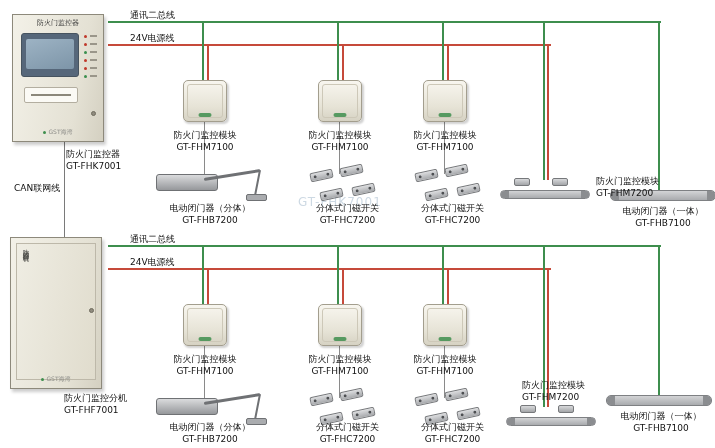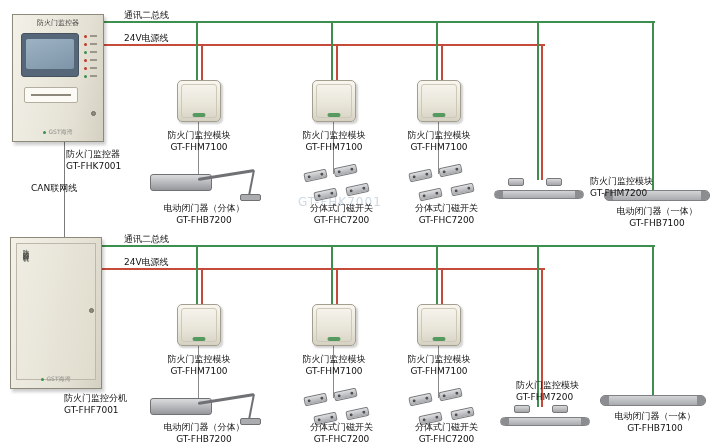--- a/index.html
+++ b/index.html
@@ -5,21 +5,21 @@
   *{margin:0;padding:0;box-sizing:border-box}
   body{background:#fff;font-family:"DejaVu Sans","Liberation Sans",sans-serif}
   #canvas{position:relative;width:715px;height:448px;background:#fff;overflow:hidden;color:#1a1a1a}
   .abs{position:absolute}
   .lbl{position:absolute;font-size:9px;color:#111;white-space:nowrap;z-index:4}
   .hline{position:absolute;height:2px;z-index:1}
   .vline{position:absolute;width:2px;z-index:1}
   .comm{background:var(--comm,#3e8e4d)}
   .pwr{background:var(--power,#c64a3a)}
   .conn{position:absolute;width:1px;background:#8a8a8a;z-index:1}
-  .half{position:absolute;left:0;width:702px;height:224px}
+  .half{position:absolute;left:6px;width:702px;height:224px}
   .module{position:absolute;width:44px;height:42px;border:1px solid #a39e8e;border-radius:5px;
     background:linear-gradient(180deg,#f8f6ef,#e6e3d6 65%,#d6d2c3);box-shadow:1.5px 2px 2px rgba(0,0,0,.18);z-index:3}
   .mod-face{position:absolute;inset:3px;border:1px solid #cdc8b8;border-radius:3px}
   .mod-logo{position:absolute;left:50%;bottom:4px;transform:translateX(-50%);width:13px;height:4px;border-radius:2px;background:var(--comm,#3e8e4d);opacity:.85}
   .cap{position:absolute;text-align:center;font-size:9px;line-height:11.5px;color:#111;z-index:4}
   .cap span{display:block;white-space:nowrap}
   .magblk{position:absolute;width:23px;height:9px;border:1px solid #76787b;border-radius:2px;
     background:radial-gradient(circle at 19% 50%,#4d4f52 1px,rgba(0,0,0,0) 1.8px),
                radial-gradient(circle at 81% 50%,#4d4f52 1px,rgba(0,0,0,0) 1.8px),
                linear-gradient(180deg,#dcdddf,#a6a8ab);
@@ -83,21 +83,21 @@
         <span class="dot"></span>
         <span>GST海湾</span>
       </div>
   </div>
   <div class="cab-cap" style="left:66px;top:148px;text-align:left">
     <span>防火门监控器</span>
     <span>GT-FHK7001</span>
   </div>
 
   <div class="conn" style="left:64px;top:142px;height:96px;background:#7a7a7a"></div>
-  <span class="lbl" style="left:31px;top:182px">CAN联网线</span>
+  <span class="lbl" style="left:14px;top:182px">CAN联网线</span>
 
   <div class="cab" style="left:10px;top:237px;width:92px;height:152px">
     <div class="door"></div>
     <div class="vplate">防火门监控分机</div>
     <div class="lockdot" style="right:7px;top:70px"></div>
     <div class="brand">
         <span class="dot"></span>
         <span>GST海湾</span>
       </div>
   </div>

